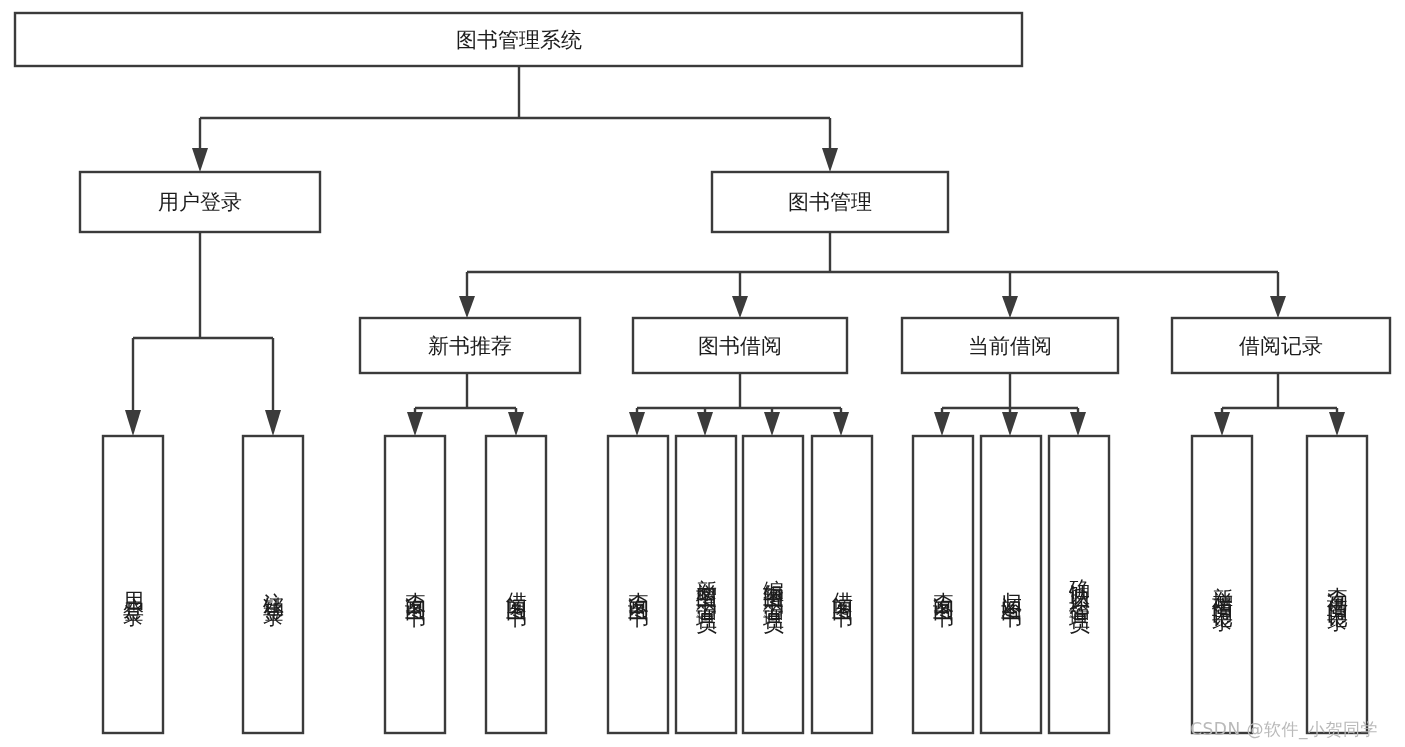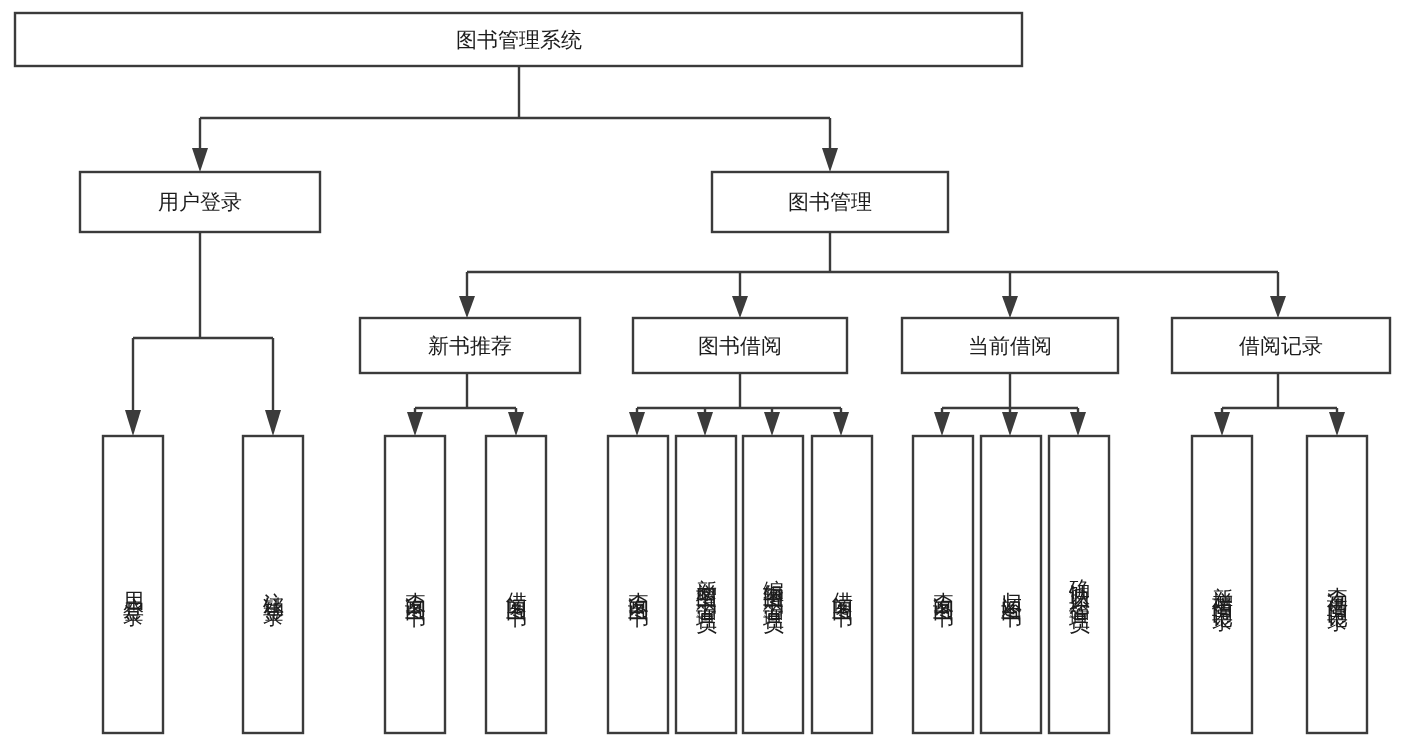--- a/index.html
+++ b/index.html
@@ -199,13 +199,14 @@
   <div class="leaf-label" style="left:743px; top:436px; width:60px; height:297px;">编辑图书（管理员）</div>
   <div class="leaf-label" style="left:812px; top:436px; width:60px; height:297px;">借阅图书</div>
 
   <div class="leaf-label" style="left:913px; top:436px; width:60px; height:297px;">查询图书</div>
   <div class="leaf-label" style="left:981px; top:436px; width:60px; height:297px;">归还图书</div>
   <div class="leaf-label" style="left:1049px; top:436px; width:60px; height:297px;">确认归还（管理员）</div>
 
   <div class="leaf-label" style="left:1192px; top:436px; width:60px; height:297px;">新增借阅记录</div>
   <div class="leaf-label" style="left:1307px; top:436px; width:60px; height:297px;">查询借阅记录</div>
 
+  <div class="watermark">CSDN @软件_小贺同学</div>
 </div>
 
 </body></html>

